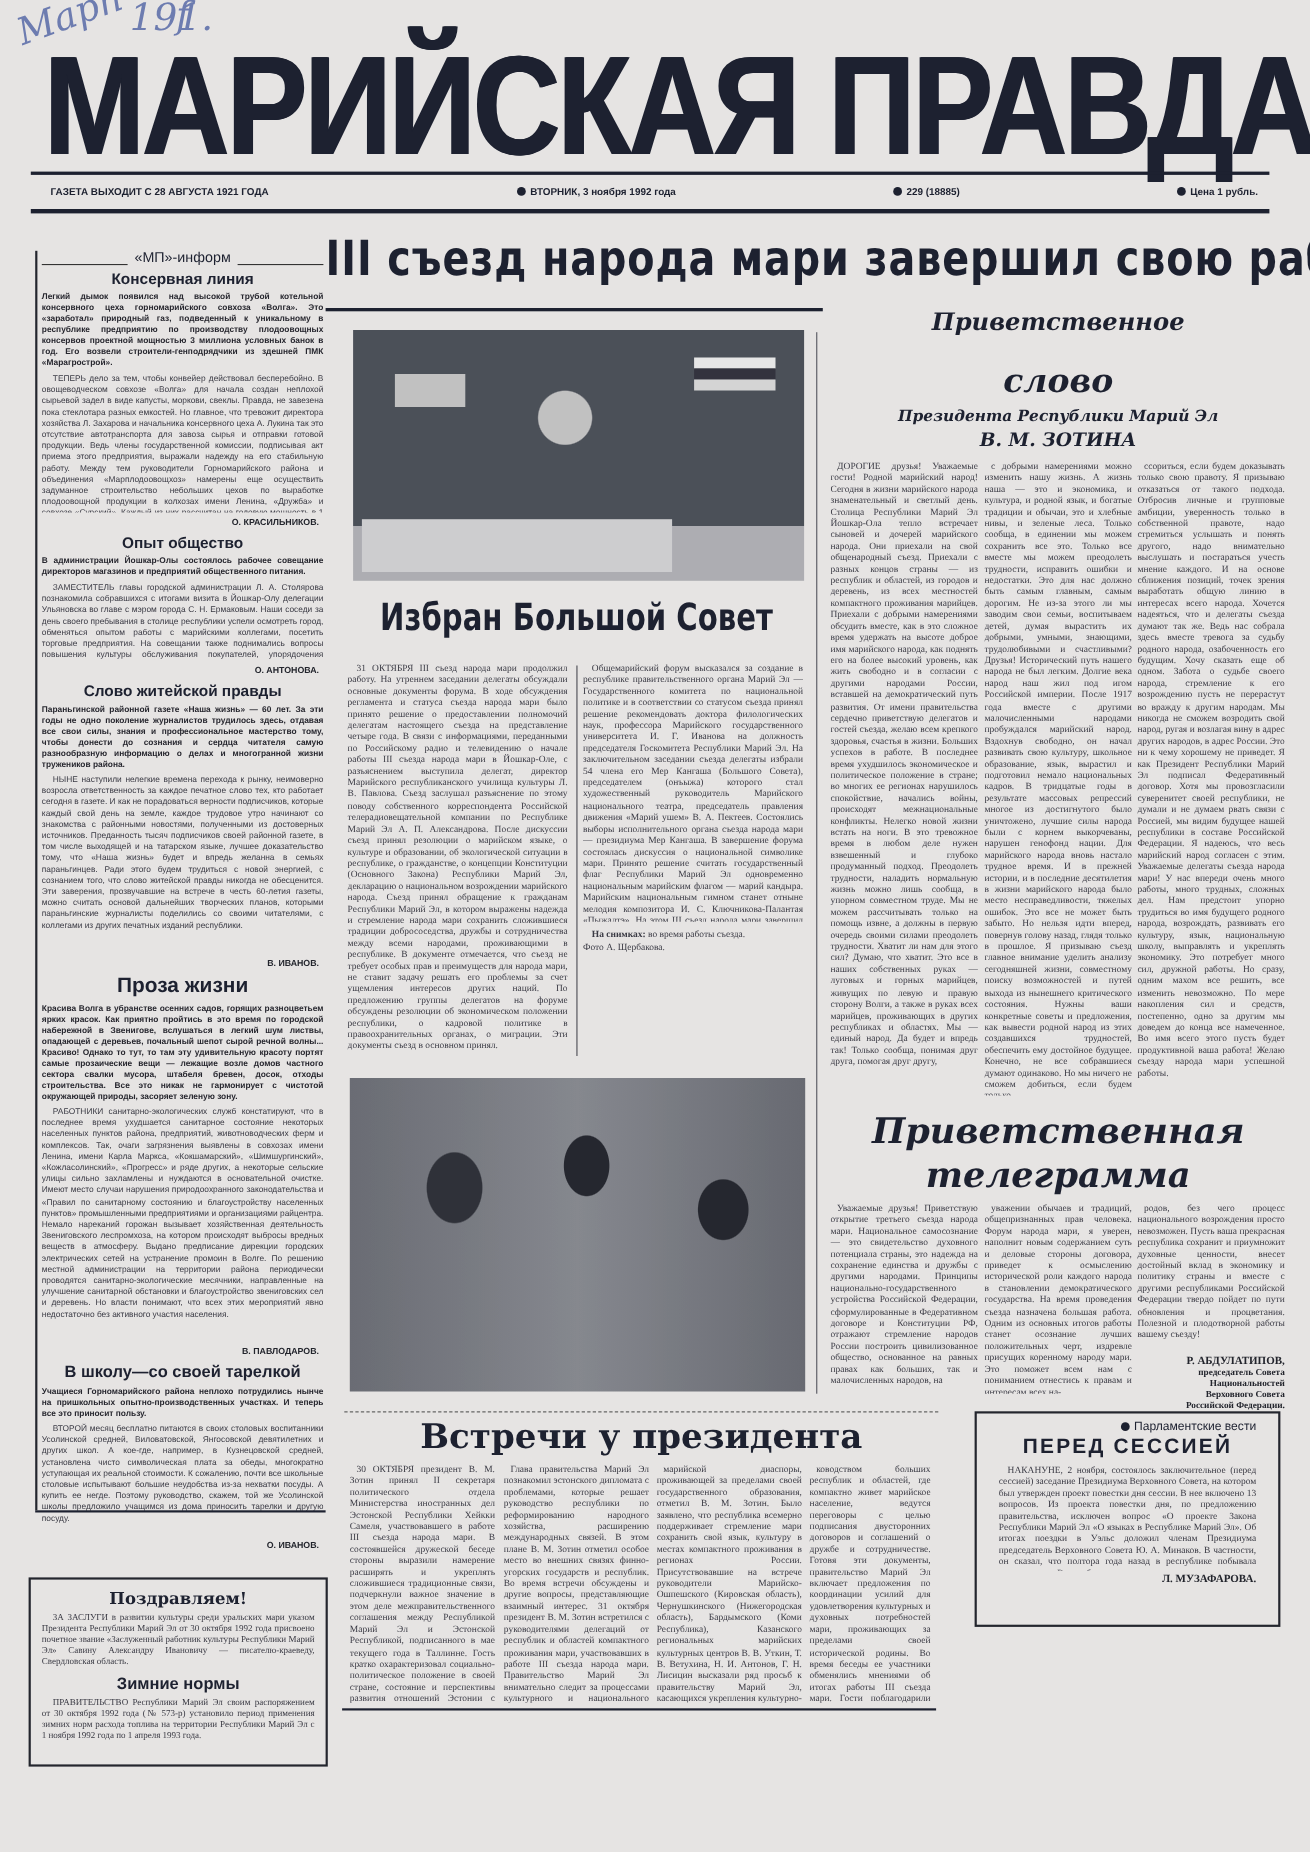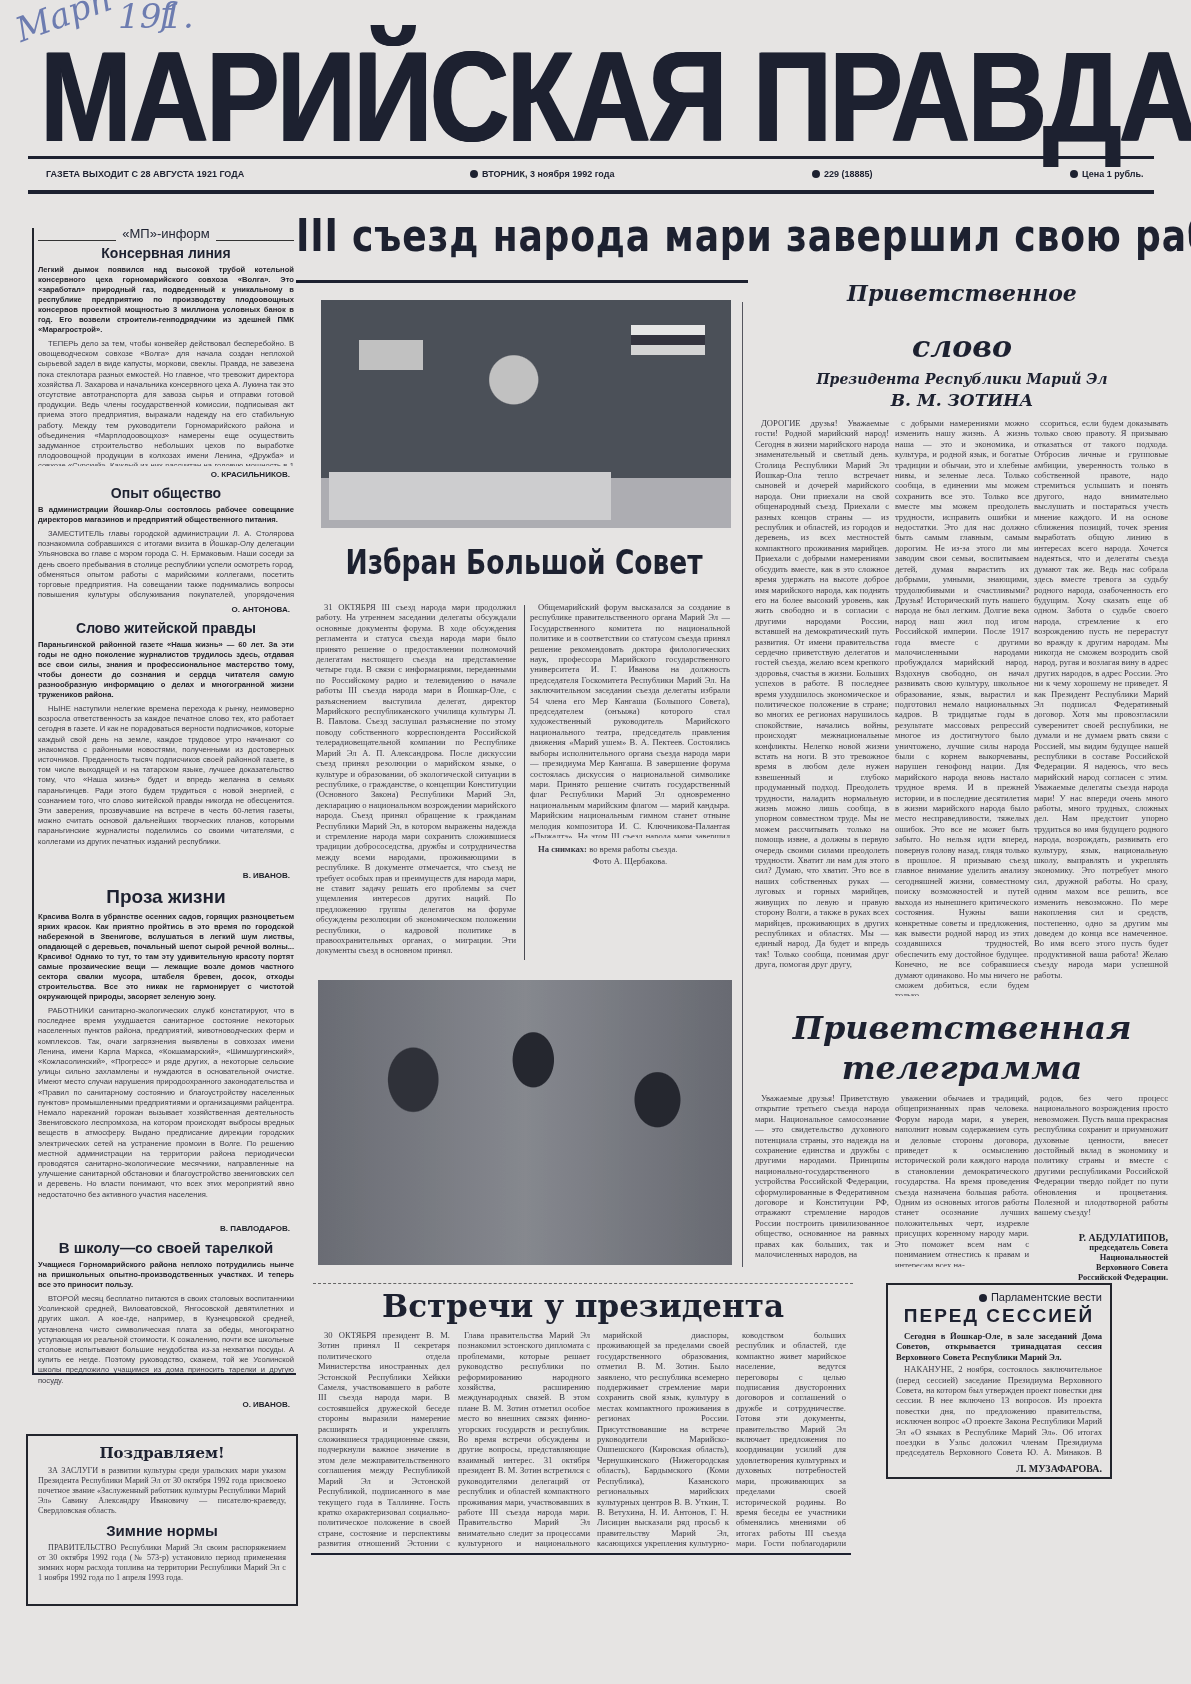--- a/index.html
+++ b/index.html
@@ -112,21 +112,21 @@
   <div class="abs" style="left:8px;top:172px;width:282px;height:48px;background:#c6c6c8"></div>
 </div>
 
 <div class="abs h-cond" style="left:296px;top:538px;width:450px;font-size:34px;line-height:48px;font-family:'DejaVu Sans',sans-serif;transform:scaleX(0.78);transform-origin:center top">Избран Большой Совет</div>
 
 <div class="col sbody" style="left:316px;top:602px;width:200px;height:360px;overflow:hidden;text-indent:8px">31 ОКТЯБРЯ III съезд народа мари продолжил работу. На утреннем заседании делегаты обсуждали основные документы форума. В ходе обсуждения регламента и статуса съезда народа мари было принято решение о предоставлении полномочий делегатам настоящего съезда на представление четыре года. В связи с информациями, переданными по Российскому радио и телевидению о начале работы III съезда народа мари в Йошкар-Оле, с разъяснением выступила делегат, директор Марийского республиканского училища культуры Л. В. Павлова. Съезд заслушал разъяснение по этому поводу собственного корреспондента Российской телерадиовещательной компании по Республике Марий Эл А. П. Александрова. После дискуссии съезд принял резолюции о марийском языке, о культуре и образовании, об экологической ситуации в республике, о гражданстве, о концепции Конституции (Основного Закона) Республики Марий Эл, декларацию о национальном возрождении марийского народа. Съезд принял обращение к гражданам Республики Марий Эл, в котором выражены надежда и стремление народа мари сохранить сложившиеся традиции добрососедства, дружбы и сотрудничества между всеми народами, проживающими в республике. В документе отмечается, что съезд не требует особых прав и преимуществ для народа мари, не ставит задачу решать его проблемы за счет ущемления интересов других наций. По предложению группы делегатов на форуме обсуждены резолюции об экономическом положении республики, о кадровой политике в правоохранительных органах, о миграции. Эти документы съезд в основном принял.</div>
 <div class="vline" style="left:524px;top:605px;height:355px"></div>
 <div class="col" style="left:530px;top:602px;width:200px">
   <div class="sbody" style="height:236px;overflow:hidden;text-indent:8px">Общемарийский форум высказался за создание в республике правительственного органа Марий Эл — Государственного комитета по национальной политике и в соответствии со статусом съезда принял решение рекомендовать доктора филологических наук, профессора Марийского государственного университета И. Г. Иванова на должность председателя Госкомитета Республики Марий Эл. На заключительном заседании съезда делегаты избрали 54 члена его Мер Кангаша (Большого Совета), председателем (онъыжа) которого стал художественный руководитель Марийского национального театра, председатель правления движения «Марий ушем» В. А. Пектеев. Состоялись выборы исполнительного органа съезда народа мари — президиума Мер Кангаша. В завершение форума состоялась дискуссия о национальной символике мари. Принято решение считать государственный флаг Республики Марий Эл одновременно национальным марийским флагом — марий кандыра. Марийским национальным гимном станет отныне мелодия композитора И. С. Ключникова-Палантая «Пыжалтэ». На этом III съезд народа мари завершил работу. Марийское радио вело прямую трансляцию всего хода съезда, а за заседаниями первого дня форума смогли наблюдать и телезрители.</div>
   <div class="sbody" style="margin-top:6px;text-indent:8px"><b>На снимках:</b> <span>во время работы съезда.</span></div>
-  <div class="sbody" style="text-align:center;margin-top:2px">Фото А. Щербакова.</div>
+  <div class="sbody" style="text-align:left;margin-top:2px">Фото А. Щербакова.</div>
 </div>
 
 <div class="abs photo p2" style="left:318px;top:980px;width:414px;height:285px"></div>
 
 <div class="vline" style="left:742px;top:302px;height:965px;background:#55555e"></div>
 <div class="abs h-ital" style="left:752px;top:274px;width:420px;font-size:22px;line-height:38px">Приветственное</div>
 <div class="abs h-ital" style="left:752px;top:328px;width:420px;font-size:30px;line-height:38px">слово</div>
 <div class="abs h-ital" style="left:752px;top:370px;width:420px;font-size:14px;line-height:18px">Президента Республики Марий Эл</div>
 <div class="abs h-ital" style="left:752px;top:389px;width:420px;font-size:17px;line-height:22px">В. М. ЗОТИНА</div>
 
@@ -146,19 +146,18 @@
 </div>
 
 <div class="abs" style="left:313px;top:1283px;width:540px;height:1px;border-top:1px dashed #666"></div>
 <div class="abs h-sans" style="left:313px;top:1284px;width:540px;font-family:'DejaVu Serif',serif;font-size:31px;line-height:44px">Встречи у президента</div>
 <div class="col sbody" style="left:318px;top:1330px;width:132px;height:218px;overflow:hidden;text-indent:6px">30 ОКТЯБРЯ президент В. М. Зотин принял II секретаря политического отдела Министерства иностранных дел Эстонской Республики Хейкки Самеля, участвовавшего в работе III съезда народа мари. В состоявшейся дружеской беседе стороны выразили намерение расширять и укреплять сложившиеся традиционные связи, подчеркнули важное значение в этом деле межправительственного соглашения между Республикой Марий Эл и Эстонской Республикой, подписанного в мае текущего года в Таллинне. Гость кратко охарактеризовал социально-политическое положение в своей стране, состояние и перспективы развития отношений Эстонии с Россией, другими государствами Европы и мира.</div>
 <div class="col sbody" style="left:458px;top:1330px;width:132px;height:218px;overflow:hidden;text-indent:6px">Глава правительства Марий Эл познакомил эстонского дипломата с проблемами, которые решает руководство республики по реформированию народного хозяйства, расширению международных связей. В этом плане В. М. Зотин отметил особое место во внешних связях финно-угорских государств и республик. Во время встречи обсуждены и другие вопросы, представляющие взаимный интерес. 31 октября президент В. М. Зотин встретился с руководителями делегаций от республик и областей компактного проживания мари, участвовавших в работе III съезда народа мари. Правительство Марий Эл внимательно следит за процессами культурного и национального возрождения</div>
 <div class="col sbody" style="left:597px;top:1330px;width:132px;height:218px;overflow:hidden;text-indent:6px">марийской диаспоры, проживающей за пределами своей государственного образования, отметил В. М. Зотин. Было заявлено, что республика всемерно поддерживает стремление мари сохранить свой язык, культуру в местах компактного проживания в регионах России. Присутствовавшие на встрече руководители Марийско-Ошпешского (Кировская область), Чернушкинского (Нижегородская область), Бардымского (Коми Республика), Казанского региональных марийских культурных центров В. В. Уткин, Т. В. Ветухина, Н. И. Антонов, Г. Н. Лисицин высказали ряд просьб к правительству Марий Эл, касающихся укрепления культурно-образовательных связей. Глава правительства республики сообщил, что с ру-</div>
 <div class="col sbody" style="left:736px;top:1330px;width:110px;height:218px;overflow:hidden;text-indent:6px">ководством больших республик и областей, где компактно живет марийское население, ведутся переговоры с целью подписания двусторонних договоров и соглашений о дружбе и сотрудничестве. Готовя эти документы, правительство Марий Эл включает предложения по координации усилий для удовлетворения культурных и духовных потребностей мари, проживающих за пределами своей исторической родины. Во время беседы ее участники обменялись мнениями об итогах работы III съезда мари. Гости поблагодарили президента В. М. Зотина и правительство республики за большую организаторскую работу в ходе подготовки и проведения всемарийского форума.</div>
 <div class="abs rule" style="left:311px;top:1553px;width:540px;height:2px"></div>
 
-<div class="abs box" style="left:886px;top:1283px;width:226px;height:196px;padding:6px 8px">
+<div class="abs box" style="left:886px;top:1283px;width:278px;height:196px;padding:6px 20px">
   <div class="sans" style="text-align:right;font-size:11px;color:#1d2130;margin-bottom:2px"><span class="dot"></span><span>Парламентские вести</span></div>
   <div class="h-sans" style="font-size:19px;font-weight:900;letter-spacing:2px;margin-bottom:4px">ПЕРЕД СЕССИЕЙ</div>
-  <div class="sbody" style="font-weight:bold;color:#23252d;text-indent:8px;margin-bottom:2px">Сегодня в Йошкар-Оле, в зале заседаний Дома Советов, открывается тринадцатая сессия Верховного Совета Республики Марий Эл.</div>
   <div class="sbody" style="height:97px;overflow:hidden;text-indent:8px">НАКАНУНЕ, 2 ноября, состоялось заключительное (перед сессией) заседание Президиума Верховного Совета, на котором был утвержден проект повестки дня сессии. В нее включено 13 вопросов. Из проекта повестки дня, по предложению правительства, исключен вопрос «О проекте Закона Республики Марий Эл «О языках в Республике Марий Эл». Об итогах поездки в Уэльс доложил членам Президиума председатель Верховного Совета Ю. А. Минаков. В частности, он сказал, что полтора года назад в республике побывала делегация из Великобритании, которая предложила наладить контакты в ряде областей: банковской, финансовой, промышленной. Ответный визит нашей делегации имел своей целью укрепление наметившихся связей. Затем состоялась пресс-конференция руководителей Верховного Совета с представителями средств массовой информации. Ю. А. Минаков прокомментировал проект повестки дня сессии. Отвечая на вопросы журналистов, он сказал, в частности, что правительство просит снять из проекта повестки дня сессии вопрос о законе о языках в связи с тем, что на третьем съезде народа мари было высказано в адрес проекта много замечаний и предложений. Были даны ответы и на другие вопросы журналистов.</div>
   <div class="sig serif" style="font-family:'Liberation Serif',serif;font-size:10px;margin-top:2px">Л. МУЗАФАРОВА.</div>
 </div>
 
 </body></html>

